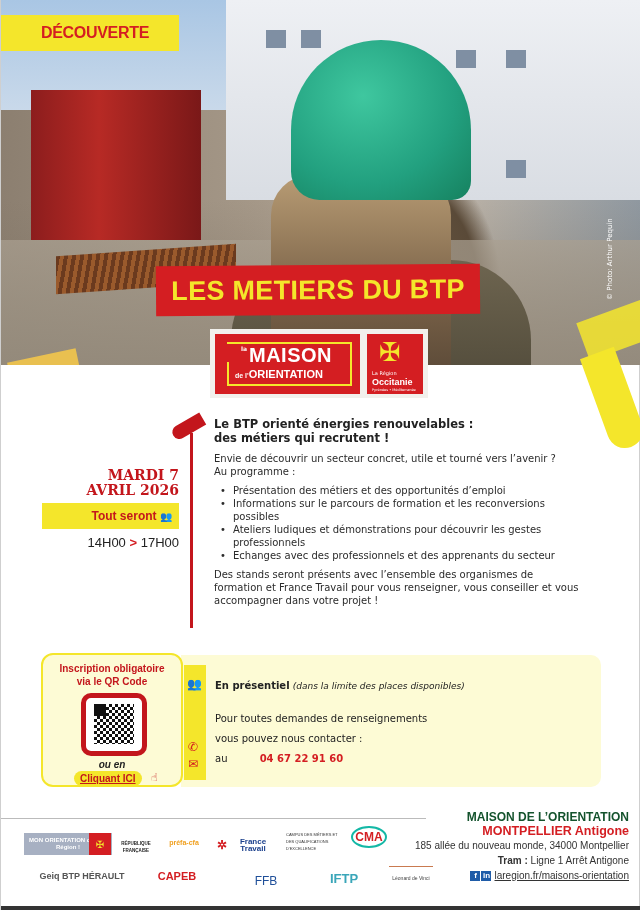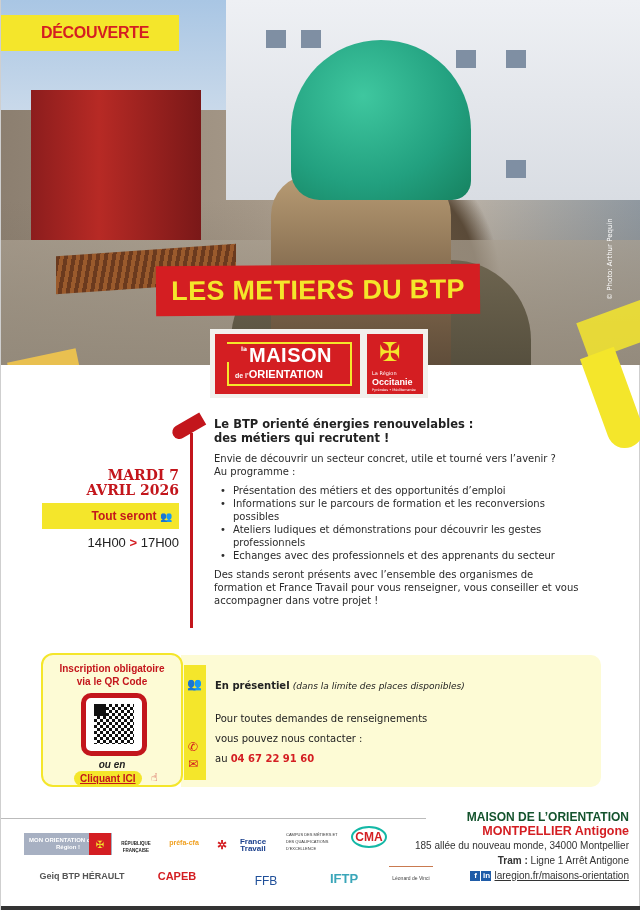--- a/index.html
+++ b/index.html
@@ -76,21 +76,21 @@
 
   
   .info-box { position: absolute; left: 180px; top: 655px; width: 420px; height: 132px; background: #fdfbd5; border-radius: 0 10px 10px 0; }
   .info-bar { position: absolute; left: 183px; top: 665px; width: 22px; height: 115px; background: #f4e62b; }
   .ico-people { position: absolute; left: 186px; top: 677px; color: #d41e22; font-size: 12px; }
   .ico-phone { position: absolute; left: 187px; top: 740px; color: #d41e22; font-size: 12px; }
   .ico-mail { position: absolute; left: 187px; top: 757px; color: #d41e22; font-size: 12px; }
   .info-text { position: absolute; left: 214px; top: 676px; font-size: 10px; line-height: 20px; color: #222; }
   .info-text .b { font-weight: bold; }
   .info-text .i { font-style: italic; font-size: 9px; }
-  .info-text .red { color: #d41e22; font-weight: bold; }
+  .info-text .red { color: #d41e22; font-weight: bold; margin-left: 29px; }
   .info-text .gap { height: 13px; }
 
   
   .qr-box { position: absolute; left: 40px; top: 653px; width: 142px; height: 134px; background: #fdfbd5; border: 2px solid #f4e62b; border-radius: 12px; text-align: center; }
   .qr-box .h { color: #c3161c; font-weight: bold; font-size: 10px; line-height: 13px; margin-top: 7px; font-family: "Liberation Sans", sans-serif; }
   .qr-frame { position: absolute; left: 38px; top: 38px; width: 66px; height: 63px; border: 5px solid #c3161c; border-radius: 10px; background: #fff; }
   .qr-code { position: absolute; left: 8px; top: 6px; width: 40px; height: 40px;
     background:
       linear-gradient(90deg, #111 0 12px, transparent 12px) 0 0/40px 12px no-repeat,
       repeating-conic-gradient(#111 0 25%, #fff 0 50%) 0 0/6px 6px;

